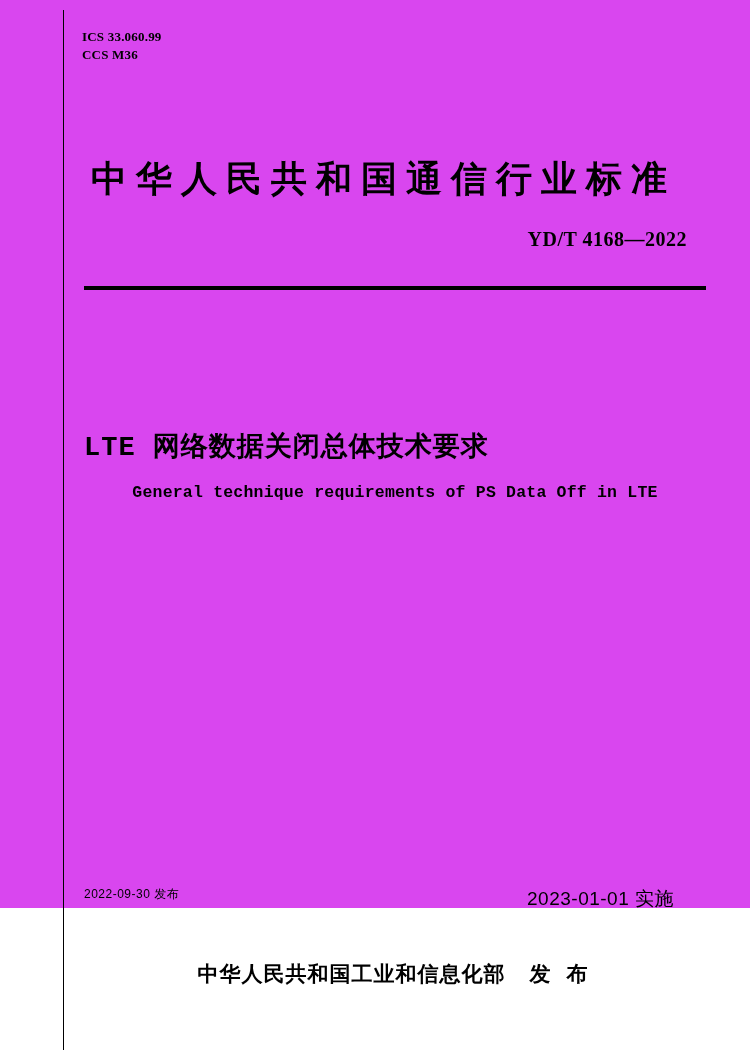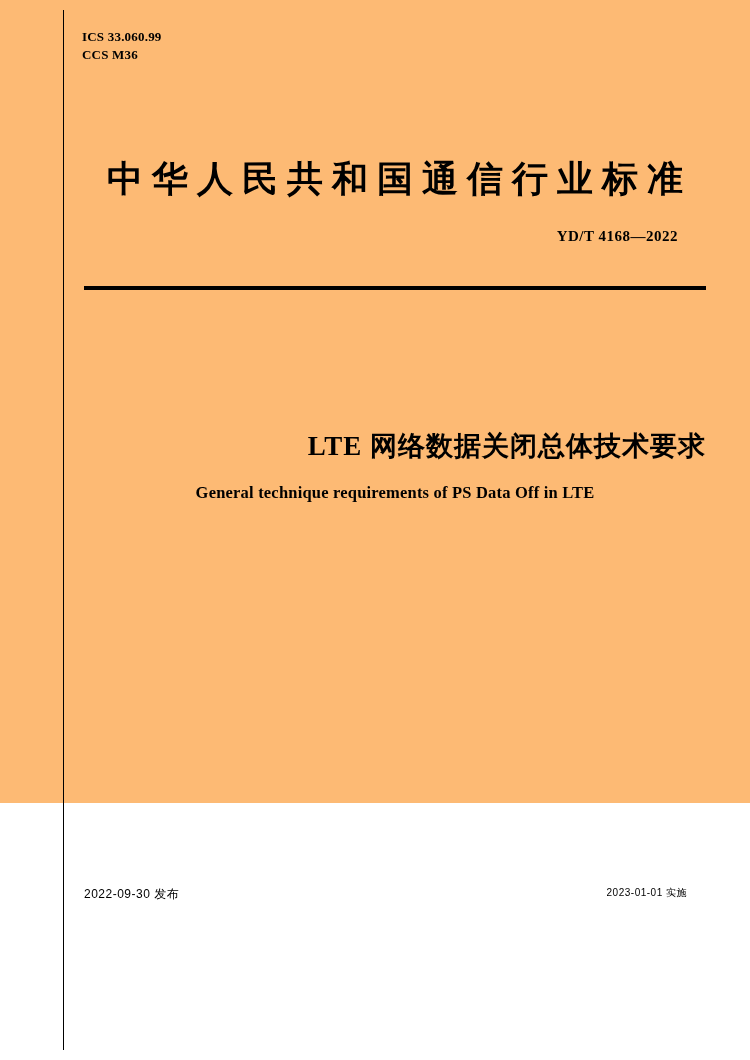--- a/index.html
+++ b/index.html
@@ -12,22 +12,22 @@
     height: 1060px;
     font-family: "Liberation Serif", serif;
     color: #000000;
     position: relative;
     overflow: hidden;
   }
   .page {
     position: absolute;
     left: 0; top: 0;
     width: 750px;
-    height: 803px;
-    background: #fdba74;
+    height: 908px;
+    background: #d946ef;
   }
   
   .left-rule {
     position: absolute;
     left: 63px;
     top: 10px;
     width: 1px;
     height: 1040px;
     background: #000000;
   }
@@ -55,87 +55,86 @@
     font-size: 84px;
     line-height: 84px;
     letter-spacing: 1px;
   }
   
   .std-title {
     position: absolute;
     left: 82px;
     top: 155px;
     width: 626px;
-    text-align: center;
     font-family: "Liberation Sans", sans-serif;
     font-weight: bold;
     font-size: 36px;
     letter-spacing: 9px;
     white-space: nowrap;
     padding-left: 9px;
     box-sizing: border-box;
   }
   
   .std-number {
     position: absolute;
-    right: 72px;
+    right: 63px;
     top: 228px;
     font-family: "Liberation Serif", serif;
     font-weight: bold;
-    font-size: 15px;
+    font-size: 20px;
     letter-spacing: 0.5px;
     white-space: nowrap;
   }
   
   .thick-rule {
     position: absolute;
     left: 84px;
     top: 286px;
     width: 622px;
     height: 4px;
     background: #000000;
   }
   
   .doc-title-cn {
     position: absolute;
     left: 84px;
     top: 428px;
     width: 622px;
-    text-align: right;
-    font-family: Liberation Serif, serif;
+    text-align: left;
+    font-family: Liberation Mono, monospace;
     font-weight: bold;
     font-size: 27px;
     letter-spacing: 1px;
   }
   .doc-title-en {
     position: absolute;
     left: 84px;
     top: 483px;
     width: 622px;
     text-align: center;
-    font-family: Liberation Serif, serif;
+    font-family: Liberation Mono, monospace;
     font-weight: bold;
     font-size: 16.5px;
     letter-spacing: 0.2px;
   }
   
   .date-issue {
     position: absolute;
     left: 84px;
     top: 886px;
     font-family: "Liberation Sans", sans-serif;
     font-size: 12px;
     letter-spacing: 0.5px;
   }
   .date-effective {
     position: absolute;
-    right: 63px;
+    right: 76px;
     top: 886px;
     font-family: "Liberation Sans", sans-serif;
-    font-size: 10px;
+    font-size: 19px;
     letter-spacing: 0.5px;
     white-space: nowrap;
   }
   
   .publisher {
     position: absolute;
     left: 84px;
     top: 960px;
     width: 622px;
     text-align: center;
@@ -169,14 +168,17 @@
   <div class="std-number">YD/T 4168—2022</div>
 
   <div class="thick-rule"></div>
 
   <div class="doc-title-cn">LTE 网络数据关闭总体技术要求</div>
   <div class="doc-title-en">General technique requirements of PS Data Off in LTE</div>
 
   <div class="date-issue">2022-09-30 发布</div>
   <div class="date-effective">2023-01-01 实施</div>
 
+  <div class="publisher">
+    <span class="pub-name">中华人民共和国工业和信息化部</span><span class="pub-verb">发 布</span>
+  </div>
 
 </div>
 
 </body></html>

